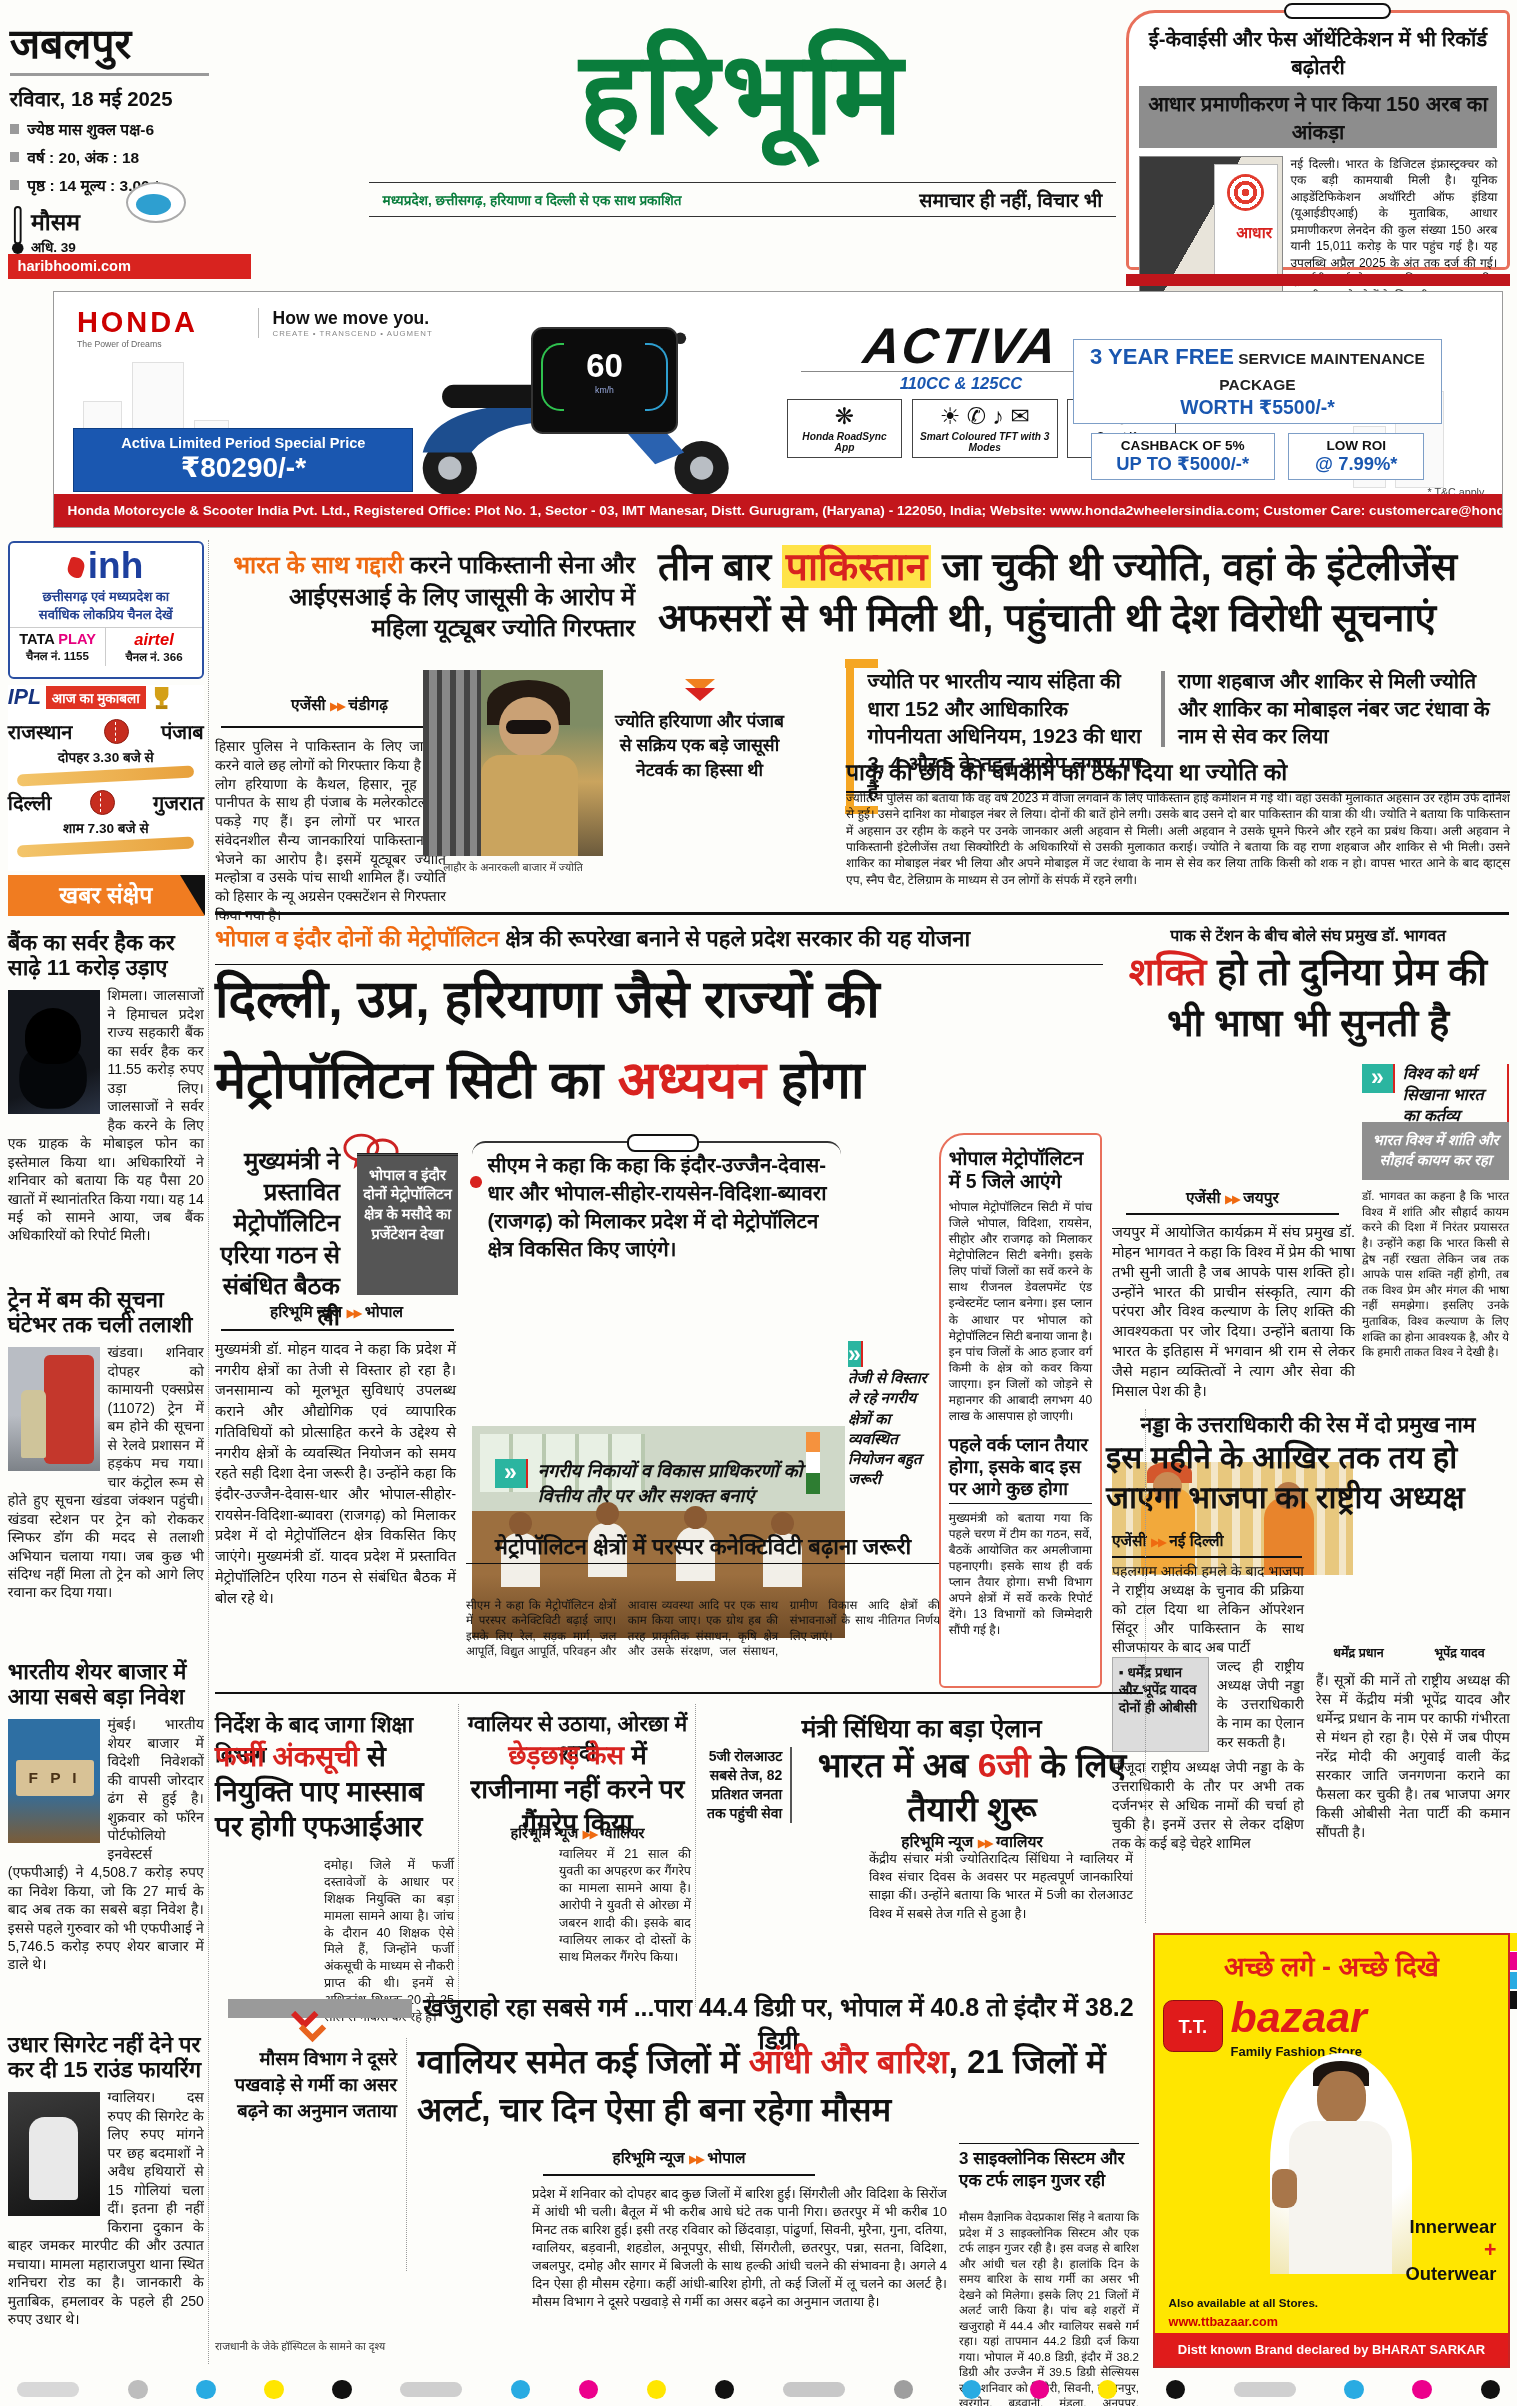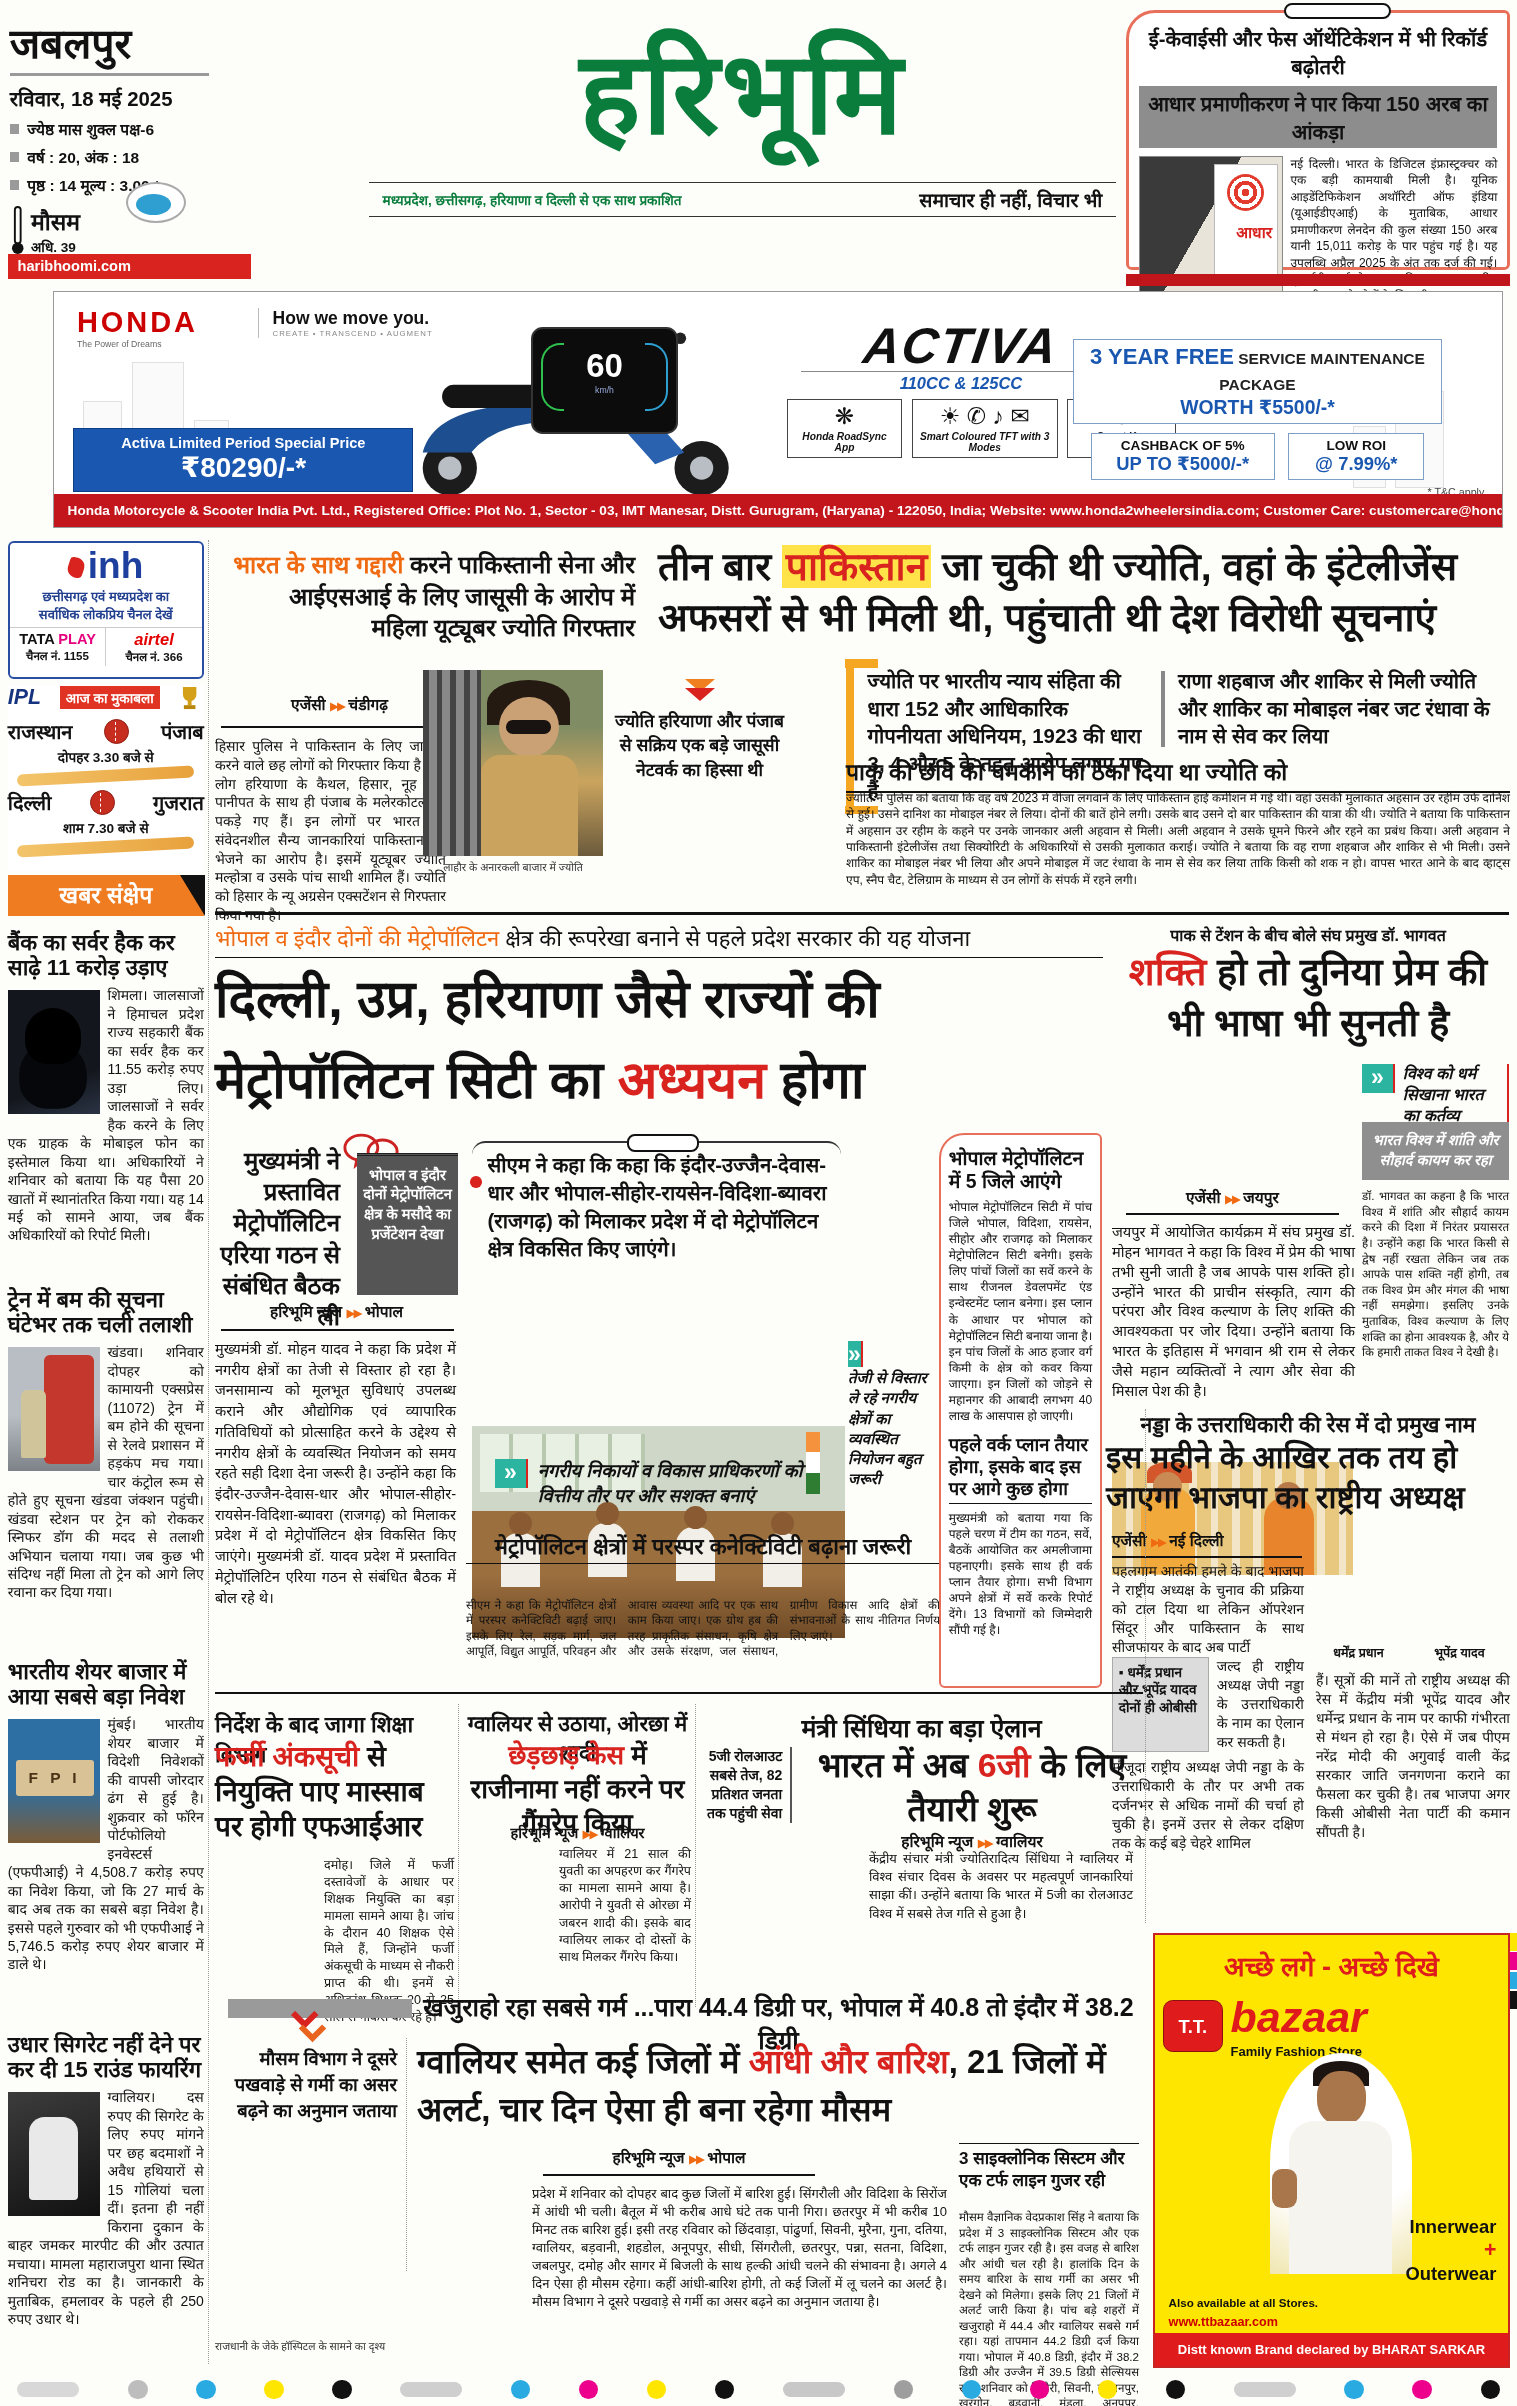--- a/index.html
+++ b/index.html
@@ -85,21 +85,21 @@
 #inh{left:7.8px;top:541px;width:196px;height:138px;border:2.9px solid #2a4fa2;border-radius:5.8px;background:#fff;text-align:center;padding-top:1.9px}
 #inh .lg{font-size:37px;font-weight:900;color:#1d3f9e}
 #inh .flame{display:inline-block;width:15.5px;height:21.3px;background:#d8231f;transform:rotate(18deg) skewY(-12deg);border-radius:2.9px 11.6px 2.9px 11.6px;margin-right:3.9px}
 #inh .ln{font-size:13px;font-weight:800;color:#223f8f}
 #inh .row{display:flex;margin-top:3.9px;border-top:1px solid #ccc}
 #inh .cell{flex:1;padding:1.9px}
 #inh .tata{font-size:14.6px;font-weight:900}.tata .pl{color:#e6007e}
 #inh .air{font-size:16.5px;font-weight:900;color:#e40000;font-style:italic}
 #inh .ch{font-size:11.6px;font-weight:bold}
 #ipl{left:7.8px;top:685px;width:196px;height:186px;background:#fff}
-#ipl .top{display:flex;align-items:center;gap:19px}
+#ipl .top{display:flex;align-items:center;gap:5px}
 #ipl .lg{font-size:21.3px;font-weight:900;font-style:italic;color:#16337f}
 #ipl .rb{background:#e03323;color:#fff;font-size:13.6px;font-weight:900;padding:1.9px 5.8px}
 .match{display:flex;align-items:center;justify-content:space-between;margin-top:7.8px}
 .team{font-size:20px;font-weight:900}
 .ball{width:25px;height:25px;border-radius:50%;background:#c62d1f;border:1.9px solid #8e1d12;position:relative;flex:0 0 auto}
 .ball:after{content:"";position:absolute;left:9.7px;top:1.9px;width:3.9px;height:19.4px;border-left:1.5px dashed #fff}
 .mtime{font-size:13.6px;font-weight:bold;text-align:center;margin-top:1.9px}
 .bats{height:11.6px;margin:3.9px 9.7px;background:linear-gradient(90deg,#f3c56b,#e8a13c);border-radius:5.8px;transform:rotate(-3deg)}
 #brief{left:7.8px;top:875px;width:196px;height:41px;background:#f07c21;color:#fff;font-size:23px;font-weight:900;text-align:center;line-height:41px}
 #brief:after{content:"";position:absolute;right:-1px;top:0;border-top:41px solid #111;border-left:25px solid transparent}
@@ -135,21 +135,21 @@
 .chev2.r{border-top-color:#d8231f;margin-top:-3.9px}
 #jy-q1{left:846px;top:668px;width:299px;font-size:20.4px;font-weight:800;line-height:1.35;border-left:8.7px solid #f5a623;padding-left:13.6px}
 #jy-q1:before,#jy-q1:after{content:"";position:absolute;left:-8.7px;width:33px;height:8.7px;background:#f5a623}
 #jy-q1:before{top:-8.7px}#jy-q1:after{bottom:-8.7px}
 #jy-qdiv{left:1161px;top:671px;width:3.9px;height:76px;background:#888}
 #jy-q2{left:1178px;top:668px;width:332px;font-size:20.4px;font-weight:800;line-height:1.35}
 #jy-sub{left:846px;top:755px;width:664px;font-size:23px;font-weight:900;border-bottom:2.9px solid #111;padding-bottom:3.9px}
 #jy-subbody{left:846px;top:790px;width:664px;font-size:12px;line-height:1.36;text-align:justify}
 #rule-top{left:215px;top:912px;width:1294px;height:2.9px}
 
-#mt-kick{left:215px;top:922px;width:888px;font-size:22px;font-weight:400;border-bottom:1.9px solid #111;padding-bottom:5px}
+#mt-kick{left:215px;top:922px;width:888px;font-size:22px;font-weight:700;border-bottom:1.9px solid #111;padding-bottom:12px}
 #mt-head{left:215px;top:959px;width:888px;font-size:52px;font-weight:900;line-height:1.55}
 #mt-headL{left:218px;top:1145px;width:122px;font-size:24px;font-weight:900;text-align:right;line-height:1.3}
 #mt-bub{left:342px;top:1130px}
 #mt-gray{left:357px;top:1153px;width:101px;height:142px;background:#555;color:#fff;font-size:14.6px;font-weight:800;text-align:center;padding:9.7px 3.9px;line-height:1.35;border-top:3.9px double #222}
 #mt-by{left:218px;top:1300px;width:237px;text-align:center}
 #mt-byrule{left:221px;top:1329px;width:233px;height:1.9px}
 #mt-bodyL{left:215px;top:1339px;width:241px;font-size:14.6px;line-height:1.42;text-align:justify}
 #mt-cmq{left:472px;top:1141px;width:369px;font-size:20.4px;font-weight:800;line-height:1.38;border-top:2.9px solid #333;border-radius:13.6px;padding:7.8px 5.8px 0 15.5px}
 #mt-cmq:before{content:"";position:absolute;left:155px;top:-8.7px;width:68px;height:13.6px;background:#fff;border:2.9px solid #111;border-radius:7.8px}
 #mt-cmq:after{content:"";position:absolute;left:-1.9px;top:33px;width:11.6px;height:11.6px;background:#d8231f;border-radius:50%}

